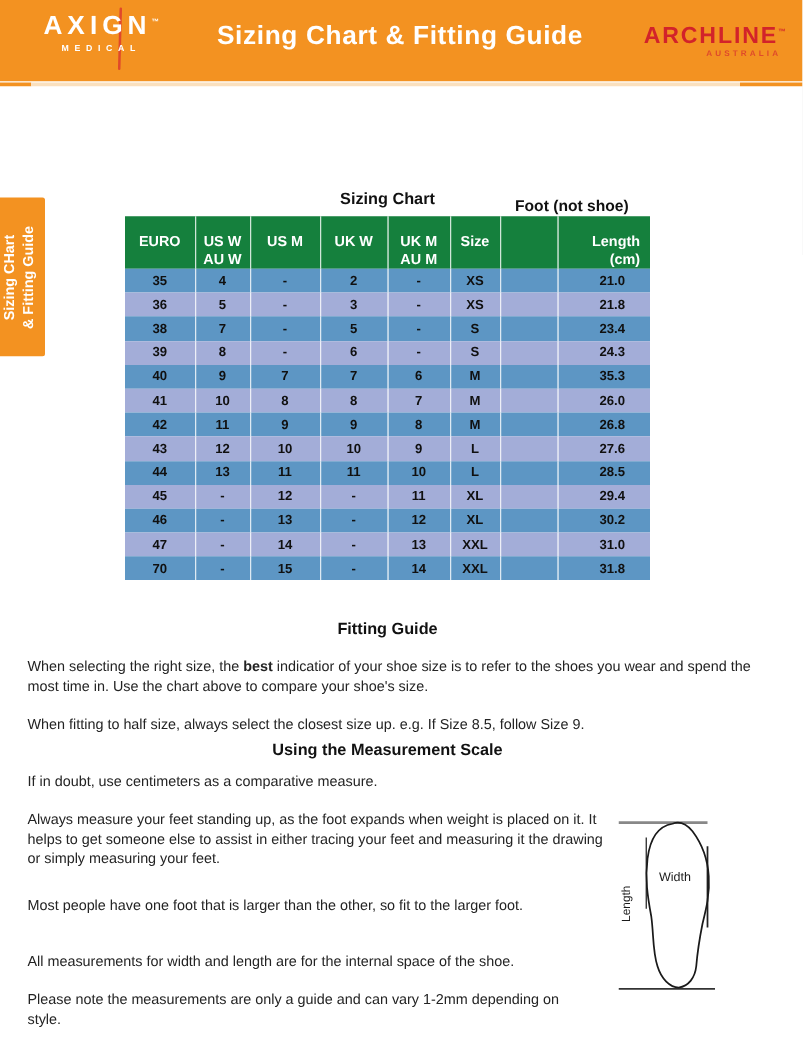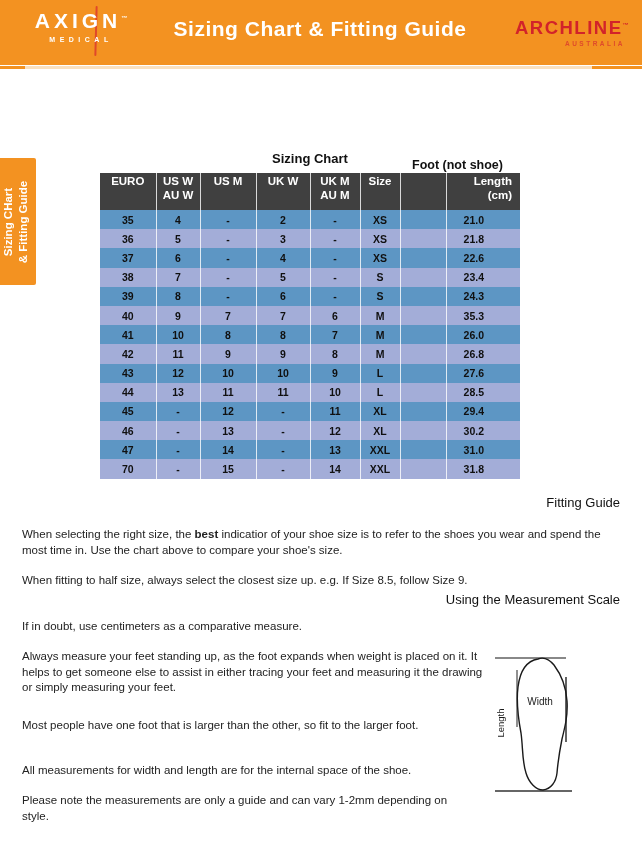--- a/index.html
+++ b/index.html
@@ -29,30 +29,30 @@
   
   .side-tab { position:absolute; left:0; top:158px; width:36px; height:127px; background:#F39221; border-radius:0 2px 2px 0; }
   .side-tab .rot { position:absolute; left:50%; top:50%; width:127px; height:34px; transform:translate(-50%,-50%) rotate(-90deg); text-align:center; color:#fff; font-weight:700; font-size:11.5px; line-height:15px; white-space:nowrap; }
 
   
   .tbl-title { position:absolute; left:100px; top:151px; width:420px; text-align:center; font-size:13px; font-weight:700; color:#111; }
   .foot-note { position:absolute; left:400px; top:158px; width:115px; text-align:center; font-size:12.5px; font-weight:700; color:#111; }
   table.size { position:absolute; left:100px; top:173px; width:420px; border-collapse:collapse; table-layout:fixed; }
   table.size th, table.size td { border-right:1px solid rgba(255,255,255,0.8); text-align:center; }
   table.size th:last-child, table.size td:last-child { border-right:none; }
-  table.size thead th { background:#404040; color:#fff; font-size:11.5px; font-weight:700; height:37px; vertical-align:top; padding-top:2px; line-height:13.5px; }
+  table.size thead th { background:#15803d; color:#fff; font-size:11.5px; font-weight:700; height:37px; vertical-align:top; padding-top:15px; line-height:13.5px; }
   table.size tbody td { font-size:10.5px; font-weight:700; color:#101010; height:19.2px; }
   table.size tbody tr:nth-child(odd) td { background:#5D96C4; }
   table.size tbody tr:nth-child(even) td { background:#A3ADD8; }
   table.size .len { text-align:right; }
   table.size thead th.len { padding-right:8px; }
-  table.size tbody td.len { padding-right:36px;margin-top:16px; }
-
-  
-  .h2 { position:absolute; left:0; width:620px; text-align:right; font-size:13px; font-weight:400; color:#111; }
+  table.size tbody td.len { padding-right:20px;margin-top:16px; }
+
+  
+  .h2 { position:absolute; left:0; width:620px; text-align:center; font-size:13px; font-weight:700; color:#111; }
   .para { position:absolute; font-size:11.5px; line-height:15.5px; color:#232323; }
 
   
   .foot-diagram { position:absolute; left:488px; top:645px; width:105px; height:152px; }
 </style>
 </head>
 <body>
 
 <div class="page">
 
@@ -139,30 +139,20 @@
           <td>36</td>
           <td>5</td>
           <td>-</td>
           <td>3</td>
           <td>-</td>
           <td>XS</td>
           <td></td>
           <td class="len">21.8</td>
         </tr>
         <tr>
-          <td>37</td>
-          <td>6</td>
-          <td>-</td>
-          <td>4</td>
-          <td>-</td>
-          <td>XS</td>
-          <td></td>
-          <td class="len">22.6</td>
-        </tr>
-        <tr>
           <td>38</td>
           <td>7</td>
           <td>-</td>
           <td>5</td>
           <td>-</td>
           <td>S</td>
           <td></td>
           <td class="len">23.4</td>
         </tr>
         <tr>

